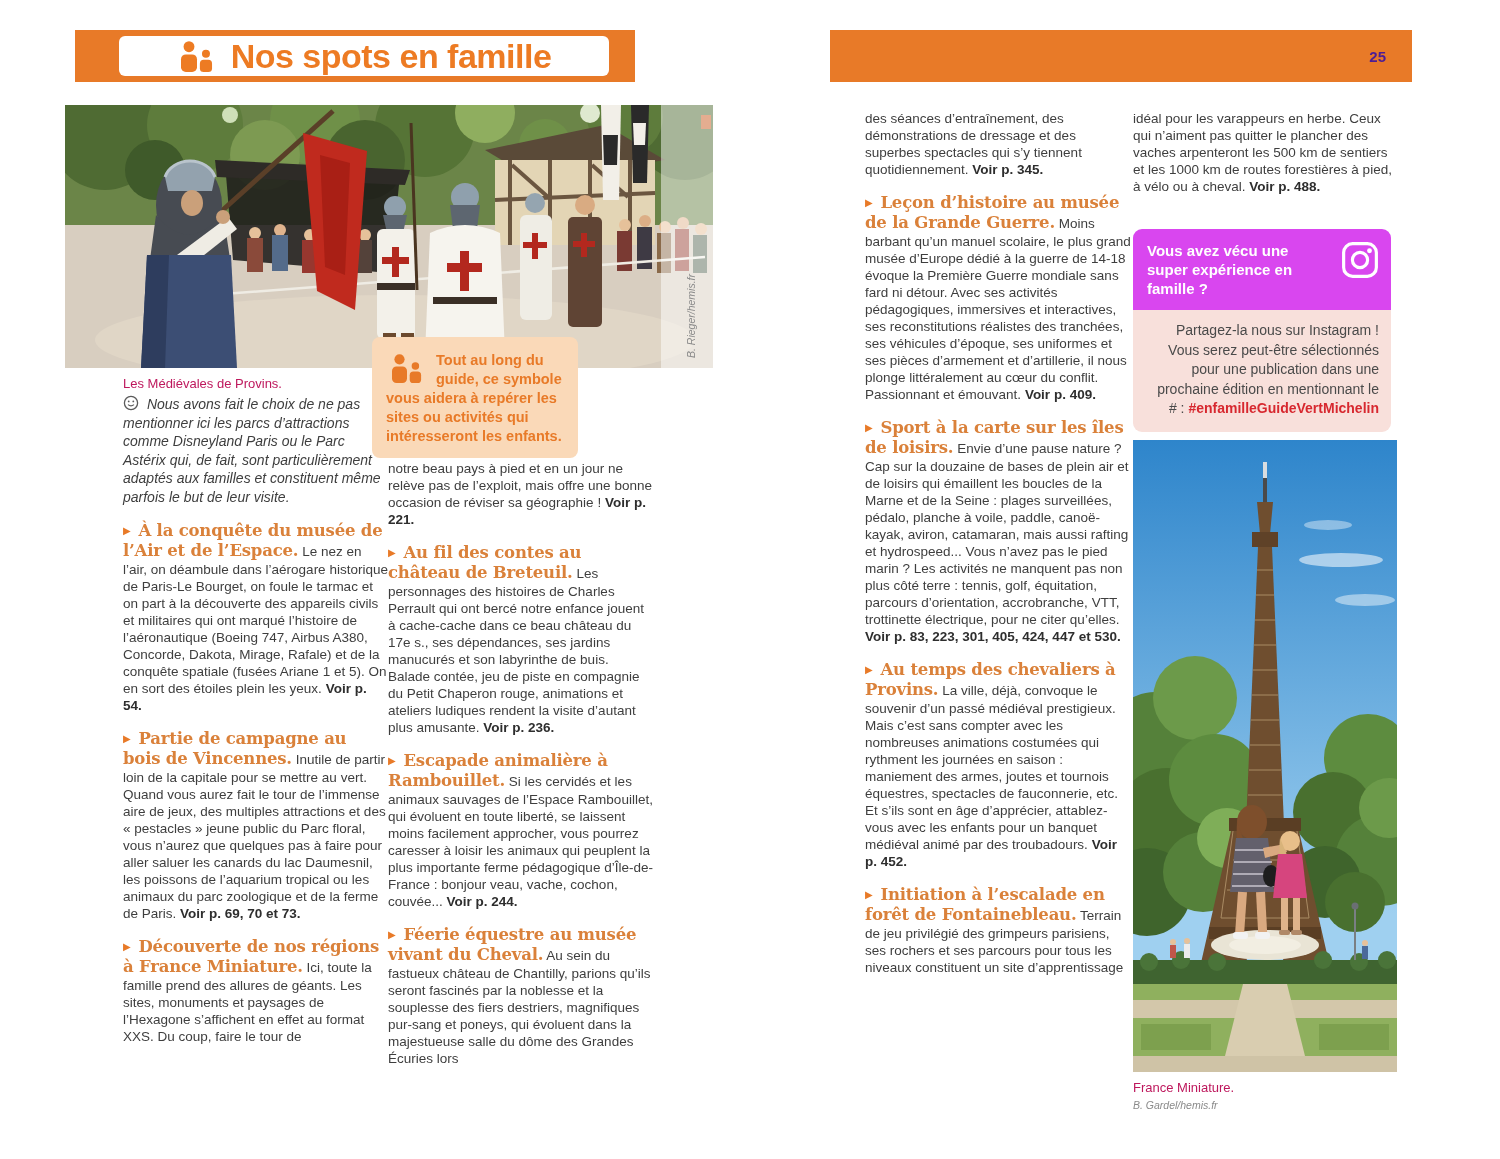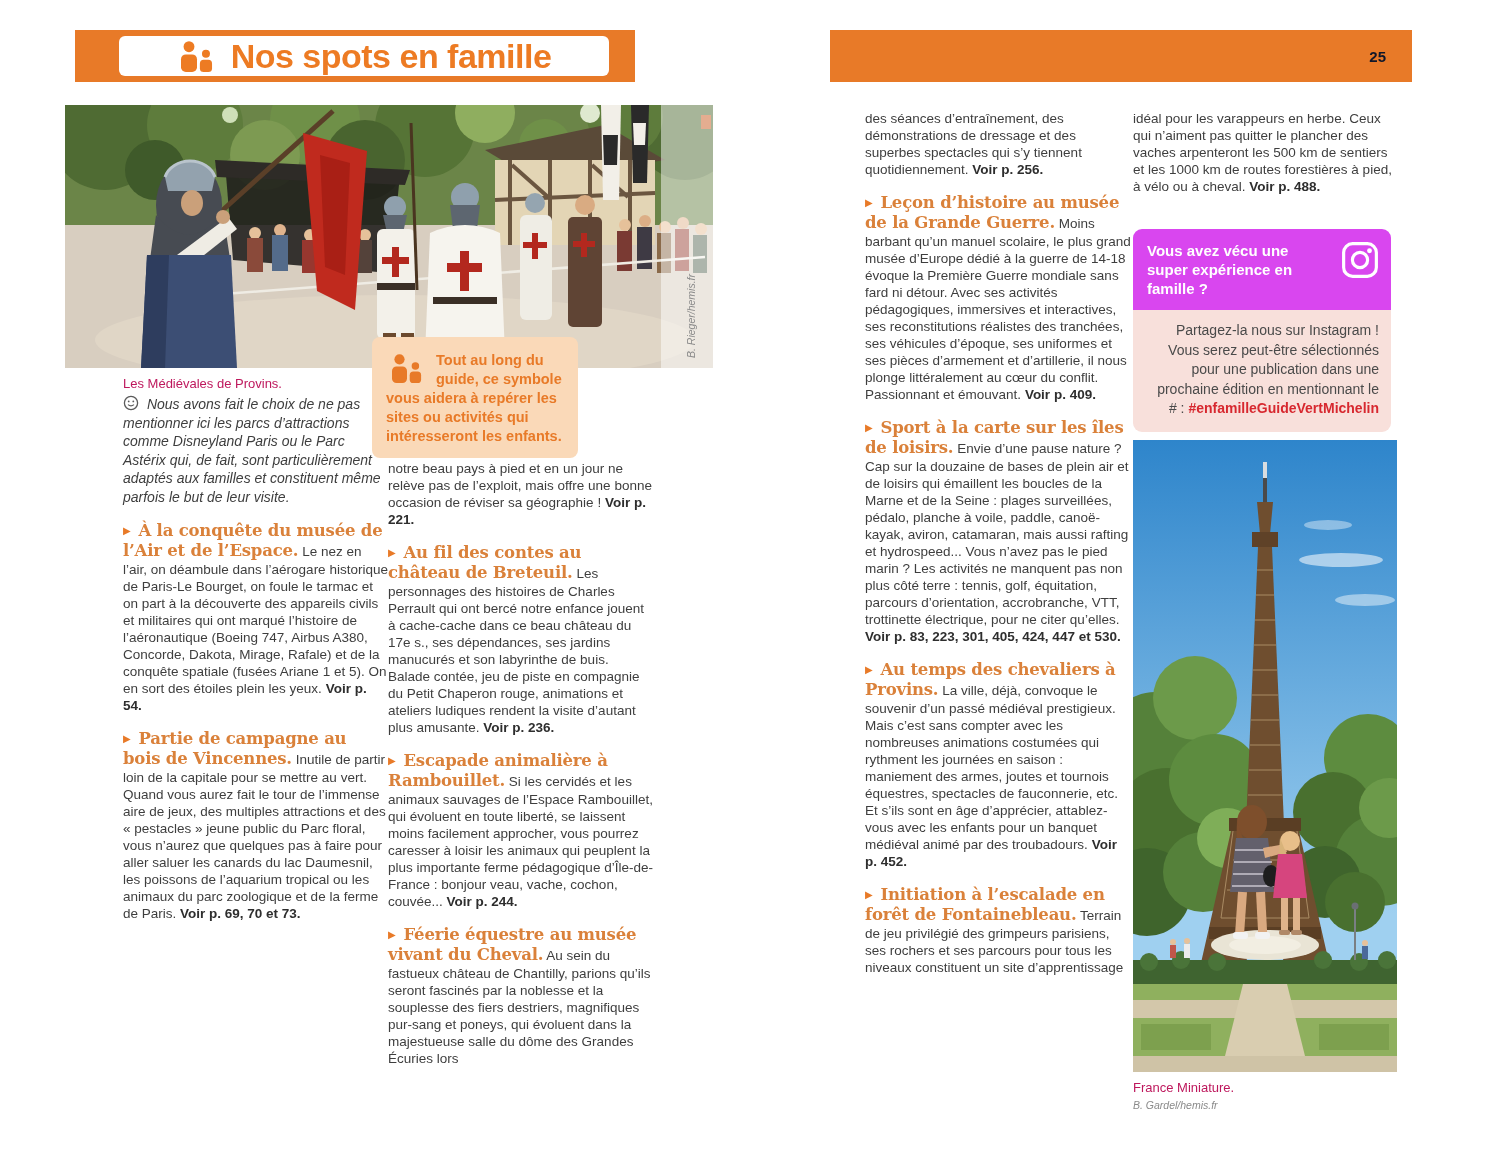--- a/index.html
+++ b/index.html
@@ -9,21 +9,21 @@
   
   .band{position:absolute;background:#e87a28;}
   .lp-band{left:75px;top:30px;width:560px;height:52px;}
   .lp-band .inner{position:absolute;left:44px;right:26px;top:6px;bottom:6px;background:#ffffff;
                   border-radius:6px;display:flex;align-items:center;justify-content:center;gap:14px;}
   .lp-title{font-weight:bold;font-size:34px;letter-spacing:-0.5px;color:#ed7b23;white-space:nowrap;}
   .fam-icon{color:#ed7b23;flex:0 0 auto;}
   .rp-band{left:830px;top:30px;width:582px;height:52px;display:flex;align-items:center;justify-content:center;}
   .rp-title{font-weight:bold;font-size:16.5px;letter-spacing:1.2px;color:#f7e0bd;}
   .rp-pagenum{position:absolute;right:26px;top:0;bottom:0;display:flex;align-items:center;
-              font-weight:bold;font-size:15px;color:#0f172a;}
+              font-weight:bold;font-size:15px;color:#4c1d95;}
 
   
   .photo{position:absolute;overflow:hidden;}
   .medieval{left:65px;top:105px;width:648px;height:263px;}
   .eiffel{width:264px;height:632px;margin-top:8px;position:relative;}
   .credit-v{position:absolute;right:16px;bottom:10px;writing-mode:vertical-rl;transform:rotate(180deg);
             font-style:italic;font-size:10.5px;color:#8a8a8a;}
   .caption{font-size:13px;color:#be185d;}
   .lp-caption{position:absolute;left:123px;top:376px;}
   .credit-h{font-style:italic;font-size:10.5px;color:#8a8a8a;margin-top:1px;}
@@ -221,20 +221,25 @@
       <span class="shead">À la conquête du musée de l’Air et de l’Espace.</span>
       <span>Le nez en l’air, on déambule dans l’aérogare historique de Paris-Le Bourget, on foule le tarmac et on part à la découverte des appareils civils et militaires qui ont marqué l’histoire de l’aéronautique (Boeing 747, Airbus A380, Concorde, Dakota, Mirage, Rafale) et de la conquête spatiale (fusées Ariane 1 et 5). On en sort des étoiles plein les yeux.</span>
       <span class="svoir">Voir p. 54.</span>
     </p>
     <p class="section">
       <span class="bullet">▶</span>
       <span class="shead">Partie de campagne au bois de Vincennes.</span>
       <span>Inutile de partir loin de la capitale pour se mettre au vert. Quand vous aurez fait le tour de l’immense aire de jeux, des multiples attractions et des « pestacles » jeune public du Parc floral, vous n’aurez que quelques pas à faire pour aller saluer les canards du lac Daumesnil, les poissons de l’aquarium tropical ou les animaux du parc zoologique et de la ferme de Paris.</span>
       <span class="svoir">Voir p. 69, 70 et 73.</span>
     </p>
+    <p class="section">
+      <span class="bullet">▶</span>
+      <span class="shead">Découverte de nos régions à France Miniature.</span>
+      <span>Ici, toute la famille prend des allures de géants. Les sites, monuments et paysages de l’Hexagone s’affichent en effet au format XXS. Du coup, faire le tour de</span>
+    </p>
   </div>
 
   <div class="col" style="left:388px;top:460px;width:266px;">
     <p>
       <span>notre beau pays à pied et en un jour ne relève pas de l’exploit, mais offre une bonne occasion de réviser sa géographie !</span>
       <span class="svoir">Voir p. 221.</span>
     </p>
     <p class="section">
       <span class="bullet">▶</span>
       <span class="shead">Au fil des contes au château de Breteuil.</span>
@@ -250,21 +255,21 @@
     <p class="section">
       <span class="bullet">▶</span>
       <span class="shead">Féerie équestre au musée vivant du Cheval.</span>
       <span>Au sein du fastueux château de Chantilly, parions qu’ils seront fascinés par la noblesse et la souplesse des fiers destriers, magnifiques pur-sang et poneys, qui évoluent dans la majestueuse salle du dôme des Grandes Écuries lors</span>
     </p>
   </div>
 
   <div class="col" style="left:865px;top:110px;width:266px;">
     <p>
       <span>des séances d’entraînement, des démonstrations de dressage et des superbes spectacles qui s’y tiennent quotidiennement.</span>
-      <span class="svoir">Voir p. 256.</span>
+      <span class="svoir">Voir p. 345.</span>
     </p>
     <p class="section">
       <span class="bullet">▶</span>
       <span class="shead">Leçon d’histoire au musée de la Grande Guerre.</span>
       <span>Moins barbant qu’un manuel scolaire, le plus grand musée d’Europe dédié à la guerre de 14-18 évoque la Première Guerre mondiale sans fard ni détour. Avec ses activités pédagogiques, immersives et interactives, ses reconstitutions réalistes des tranchées, ses véhicules d’époque, ses uniformes et ses pièces d’armement et d’artillerie, il nous plonge littéralement au cœur du conflit. Passionnant et émouvant.</span>
       <span class="svoir">Voir p. 409.</span>
     </p>
     <p class="section">
       <span class="bullet">▶</span>
       <span class="shead">Sport à la carte sur les îles de loisirs.</span>

